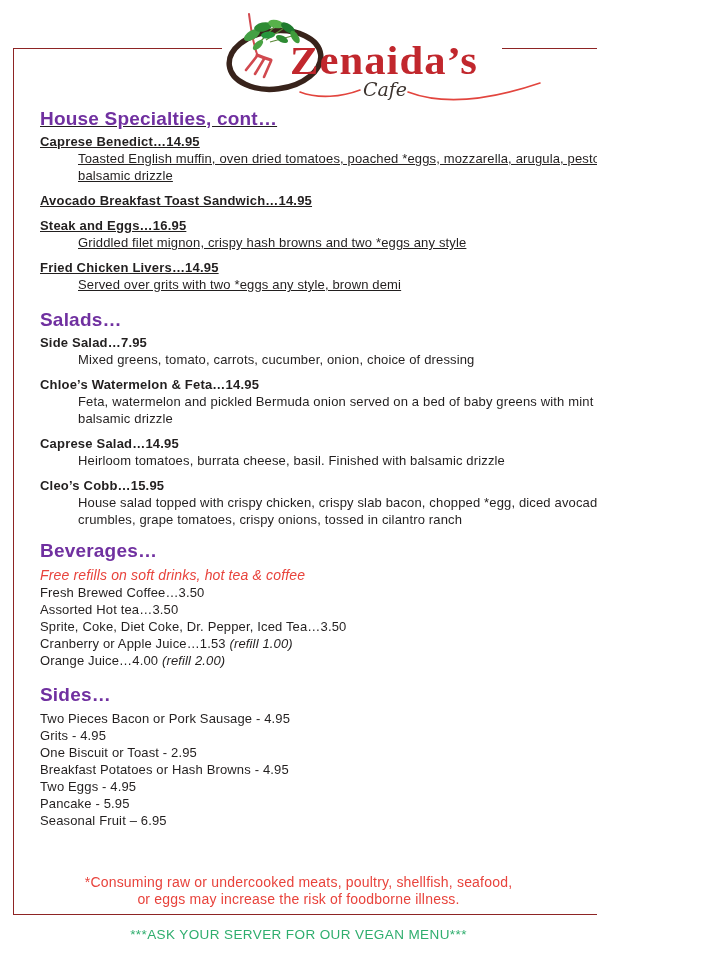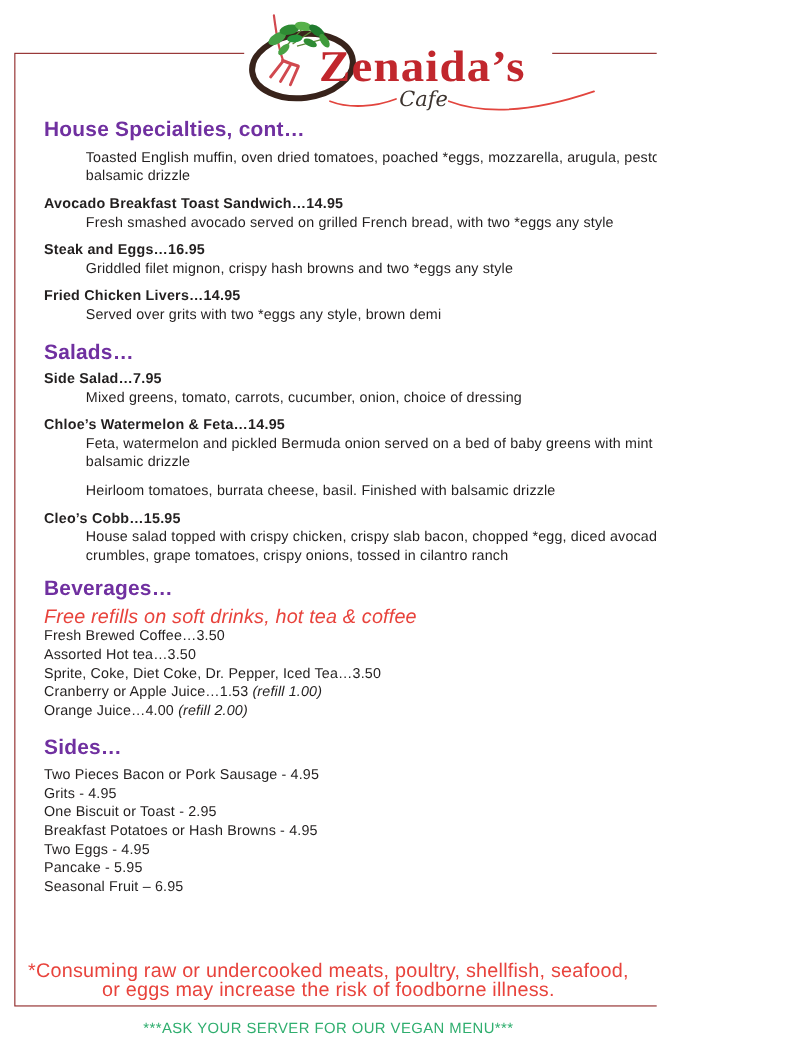--- a/index.html
+++ b/index.html
@@ -30,34 +30,34 @@
     letter-spacing:.15px;
   }
   .sec-title{
     font-size:19px;font-weight:bold;
     color:#7030a0;
     line-height:22px;
     letter-spacing:.2px;
     margin:0 0 4px 0;
   }
   .sec{margin:0;padding:0;}
-  .sec-house{margin-bottom:16px;}
+  .sec-house{margin-bottom:16px;text-decoration:underline;}
   .sec-salads{margin-bottom:12px;}
   .sec-bev{margin-bottom:15px;}
   .item{margin-bottom:9px;}
   .item-name{font-size:13px;font-weight:bold;line-height:16px;letter-spacing:.2px;}
   .item-desc{font-size:13px;line-height:17px;padding-left:38px;}
-  .bev-note{color:#e8433c;font-style:italic;font-size:18px;line-height:18px;}
+  .bev-note{color:#e8433c;font-style:italic;font-size:14px;line-height:18px;}
   .plain-line{font-size:13px;line-height:17px;}
   .plain-line em{font-style:italic;}
   .disclaimer{
     position:absolute;left:0;right:0;top:874px;
     text-align:center;
     color:#e8433c;
-    font-size:18px;line-height:17px;
+    font-size:14px;line-height:17px;
     letter-spacing:.2px;
   }
   .vegan{
     position:absolute;left:0;right:0;top:927px;
     text-align:center;
     color:#2fae6e;
     font-size:13.5px;
     letter-spacing:.4px;
   }
 </style>
@@ -104,25 +104,25 @@
         <path d="M208,80 C245,94 290,88 340,71"></path>
       </g>
     </svg>
   </div>
 
   <div class="content">
 
     <div class="sec sec-house">
       <div class="sec-title">House Specialties, cont…</div>
       <div class="item">
+        <div class="item-name">Caprese Benedict…14.95</div>
         <div class="item-desc">Toasted English muffin, oven dried tomatoes, poached *eggs, mozzarella, arugula, pesto hollandaise, balsamic drizzle</div>
       </div>
       <div class="item">
         <div class="item-name">Avocado Breakfast Toast Sandwich…14.95</div>
-        <div class="item-desc">Fresh smashed avocado served on grilled French bread, with two *eggs any style</div>
       </div>
       <div class="item">
         <div class="item-name">Steak and Eggs…16.95</div>
         <div class="item-desc">Griddled filet mignon, crispy hash browns and two *eggs any style</div>
       </div>
       <div class="item">
         <div class="item-name">Fried Chicken Livers…14.95</div>
         <div class="item-desc">Served over grits with two *eggs any style, brown demi</div>
       </div>
     </div>
@@ -131,20 +131,21 @@
       <div class="sec-title">Salads…</div>
       <div class="item">
         <div class="item-name">Side Salad…7.95</div>
         <div class="item-desc">Mixed greens, tomato, carrots, cucumber, onion, choice of dressing</div>
       </div>
       <div class="item">
         <div class="item-name">Chloe’s Watermelon &amp; Feta…14.95</div>
         <div class="item-desc">Feta, watermelon and pickled Bermuda onion served on a bed of baby greens with mint vinaigrette and balsamic drizzle</div>
       </div>
       <div class="item">
+        <div class="item-name">Caprese Salad…14.95</div>
         <div class="item-desc">Heirloom tomatoes, burrata cheese, basil. Finished with balsamic drizzle</div>
       </div>
       <div class="item">
         <div class="item-name">Cleo’s Cobb…15.95</div>
         <div class="item-desc">House salad topped with crispy chicken, crispy slab bacon, chopped *egg, diced avocado, blue cheese crumbles, grape tomatoes, crispy onions, tossed in cilantro ranch</div>
       </div>
     </div>
 
     <div class="sec sec-bev">
       <div class="sec-title">Beverages…</div>

